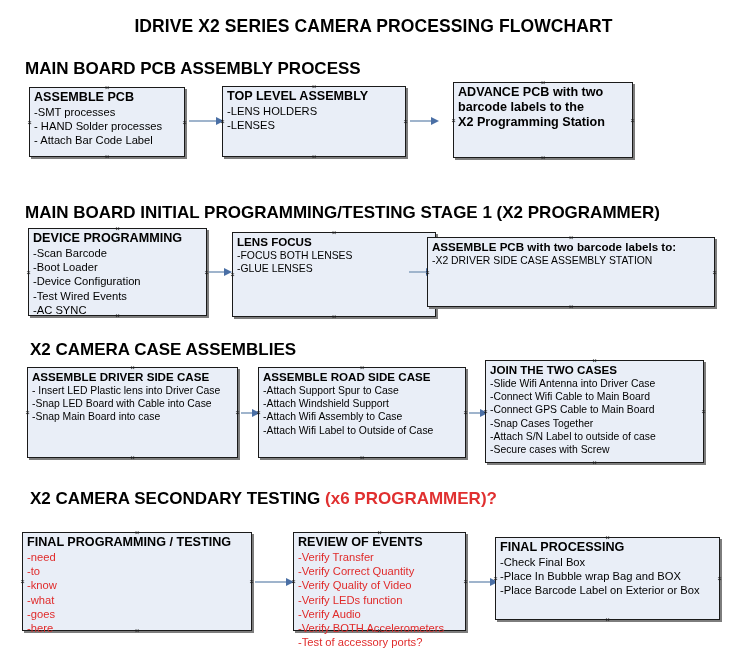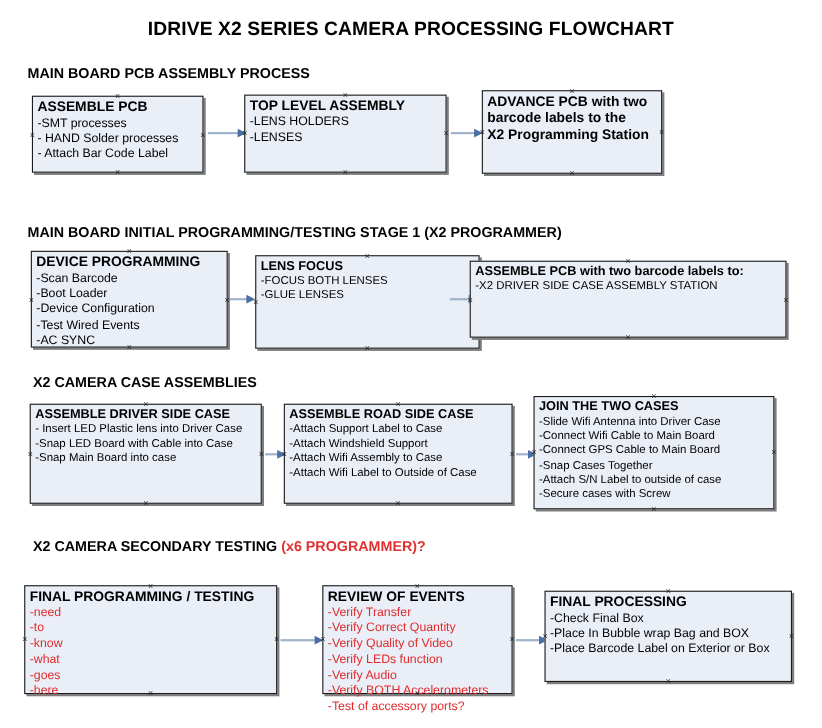--- a/index.html
+++ b/index.html
@@ -28,21 +28,21 @@
     width: 747px;
     text-align: center;
     font-size: 17.5px;
     font-weight: bold;
     letter-spacing: 0.1px;
     white-space: nowrap;
   }
 
   .section-heading {
     position: absolute;
-    font-size: 13px;
+    font-size: 17px;
     font-weight: bold;
     white-space: nowrap;
   }
   .section-heading .accent {
     color: #e03030;
   }
 
   
   .pbox {
     position: absolute;
@@ -138,21 +138,21 @@
     <span class="handle h-t"></span>
     <span class="handle h-b"></span>
     <span class="handle h-l"></span>
     <span class="handle h-r"></span>
   </div>
 
   <div class="conn" style="left:410px; top:120px; width:22px;">
     <span class="head"></span>
   </div>
 
-  <div class="pbox" style="left:438px; top:82px; width:164px; height:76px;">
+  <div class="pbox" style="left:453px; top:82px; width:180px; height:76px;">
     <div class="ptitle">ADVANCE PCB with two</div>
     <div class="ptitle">barcode labels to the</div>
     <div class="ptitle"> X2 Programming Station</div>
     <span class="handle h-t"></span>
     <span class="handle h-b"></span>
     <span class="handle h-l"></span>
     <span class="handle h-r"></span>
   </div>
 
   <div class="section-heading" style="left:25px; top:203px;">
@@ -213,21 +213,21 @@
     <span class="handle h-l"></span>
     <span class="handle h-r"></span>
   </div>
 
   <div class="conn" style="left:241px; top:412px; width:12px;">
     <span class="head"></span>
   </div>
 
   <div class="pbox small" style="left:258px; top:367px; width:208px; height:91px;">
     <div class="ptitle">ASSEMBLE ROAD SIDE CASE</div>
-    <div class="pline">-Attach Support Label to Case</div>
+    <div class="pline">-Attach Support Spur to Case</div>
     <div class="pline">-Attach Windshield Support</div>
     <div class="pline">-Attach Wifi Assembly to Case</div>
     <div class="pline">-Attach Wifi Label to Outside of Case</div>
     <span class="handle h-t"></span>
     <span class="handle h-b"></span>
     <span class="handle h-l"></span>
     <span class="handle h-r"></span>
   </div>
 
   <div class="conn" style="left:469px; top:412px; width:12px;">

